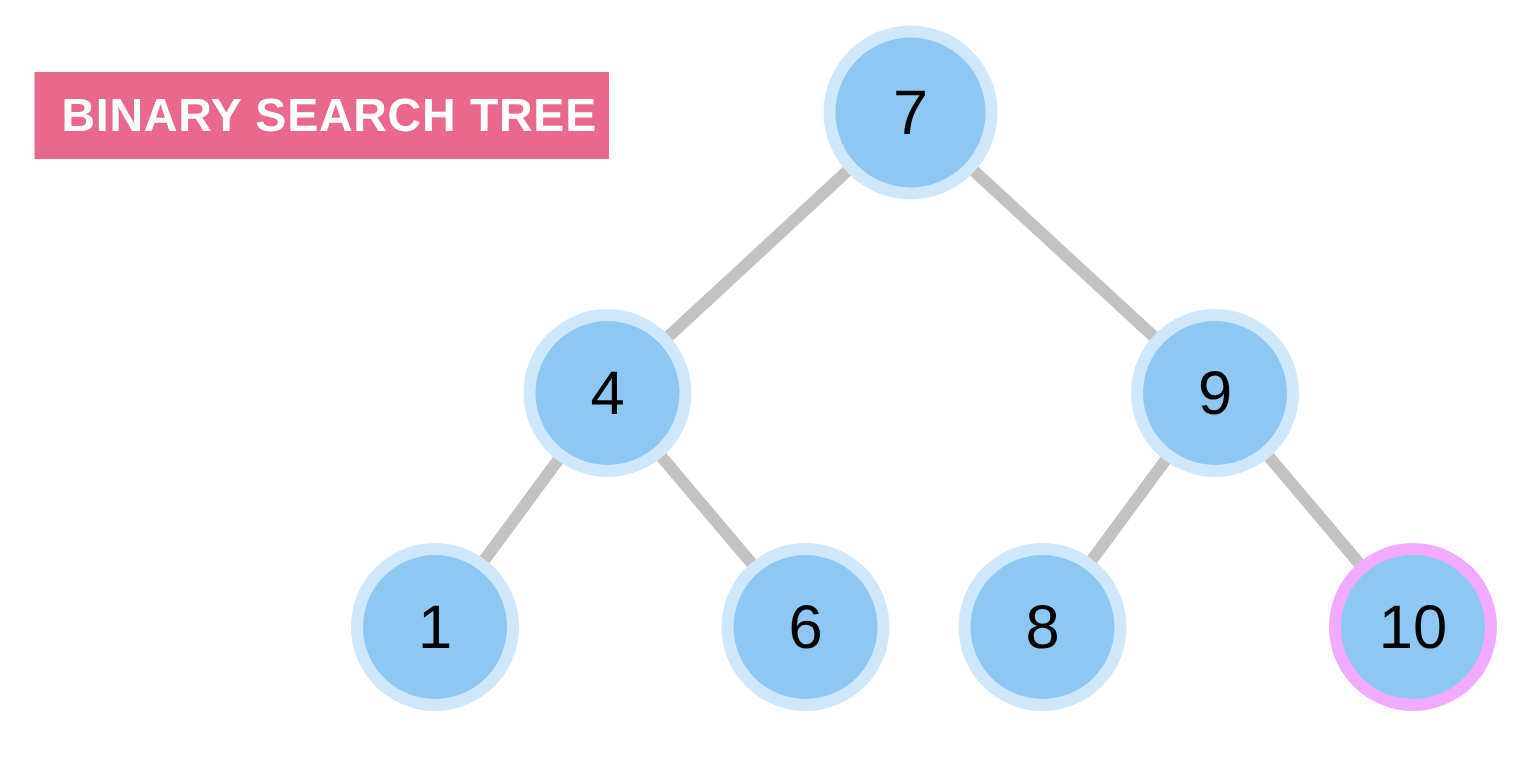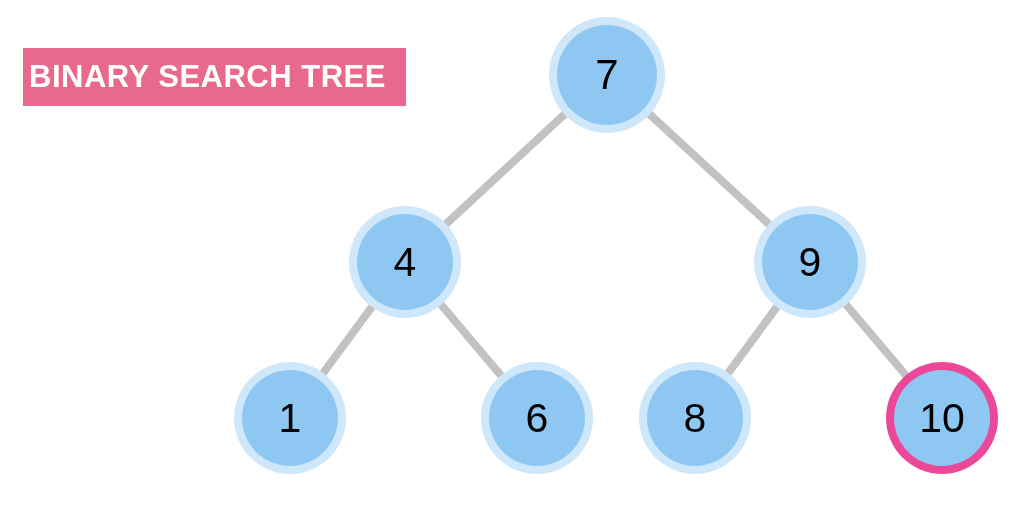--- a/index.html
+++ b/index.html
@@ -35,21 +35,21 @@
     background: #e8698d;
     display: flex;
     align-items: center;
   }
   #title-banner-label {
     color: #ffffff;
     font-family: "Liberation Sans", sans-serif;
     font-weight: bold;
     font-size: 31px;
     letter-spacing: 0.5px;
-    padding-left: 6px;
+    padding-left: 18px;
     white-space: nowrap;
   }
   #subtitle {
     position: absolute;
     left: 67px;
     top: 126px;
     color: #111111;
     font-family: "Liberation Sans", sans-serif;
     font-weight: bold;
     font-size: 33px;
@@ -144,20 +144,20 @@
       <div class="tree-node" style="left: 481px; top: 362px; width: 112px; height: 112px; background: rgb(207, 231, 250);">
         <div class="tree-node-inner" style="width: 96px; height: 96px; background: rgb(142, 200, 242);">
           <span class="tree-node-value" style="font-size: 41px; color: rgb(0, 0, 0);">6</span>
         </div>
       </div>
       <div class="tree-node" style="left: 639px; top: 362px; width: 112px; height: 112px; background: rgb(207, 231, 250);">
         <div class="tree-node-inner" style="width: 96px; height: 96px; background: rgb(142, 200, 242);">
           <span class="tree-node-value" style="font-size: 41px; color: rgb(0, 0, 0);">8</span>
         </div>
       </div>
-      <div class="tree-node" style="left: 886px; top: 362px; width: 112px; height: 112px; background: #ec4899;">
+      <div class="tree-node" style="left: 886px; top: 362px; width: 112px; height: 112px; background: #f0abfc;">
         <div class="tree-node-inner" style="width: 96px; height: 96px; background: rgb(142, 200, 242);">
           <span class="tree-node-value" style="font-size: 41px; color: rgb(0, 0, 0);">10</span>
         </div>
       </div>
     </div>
 
 </div>
 
 </body></html>

